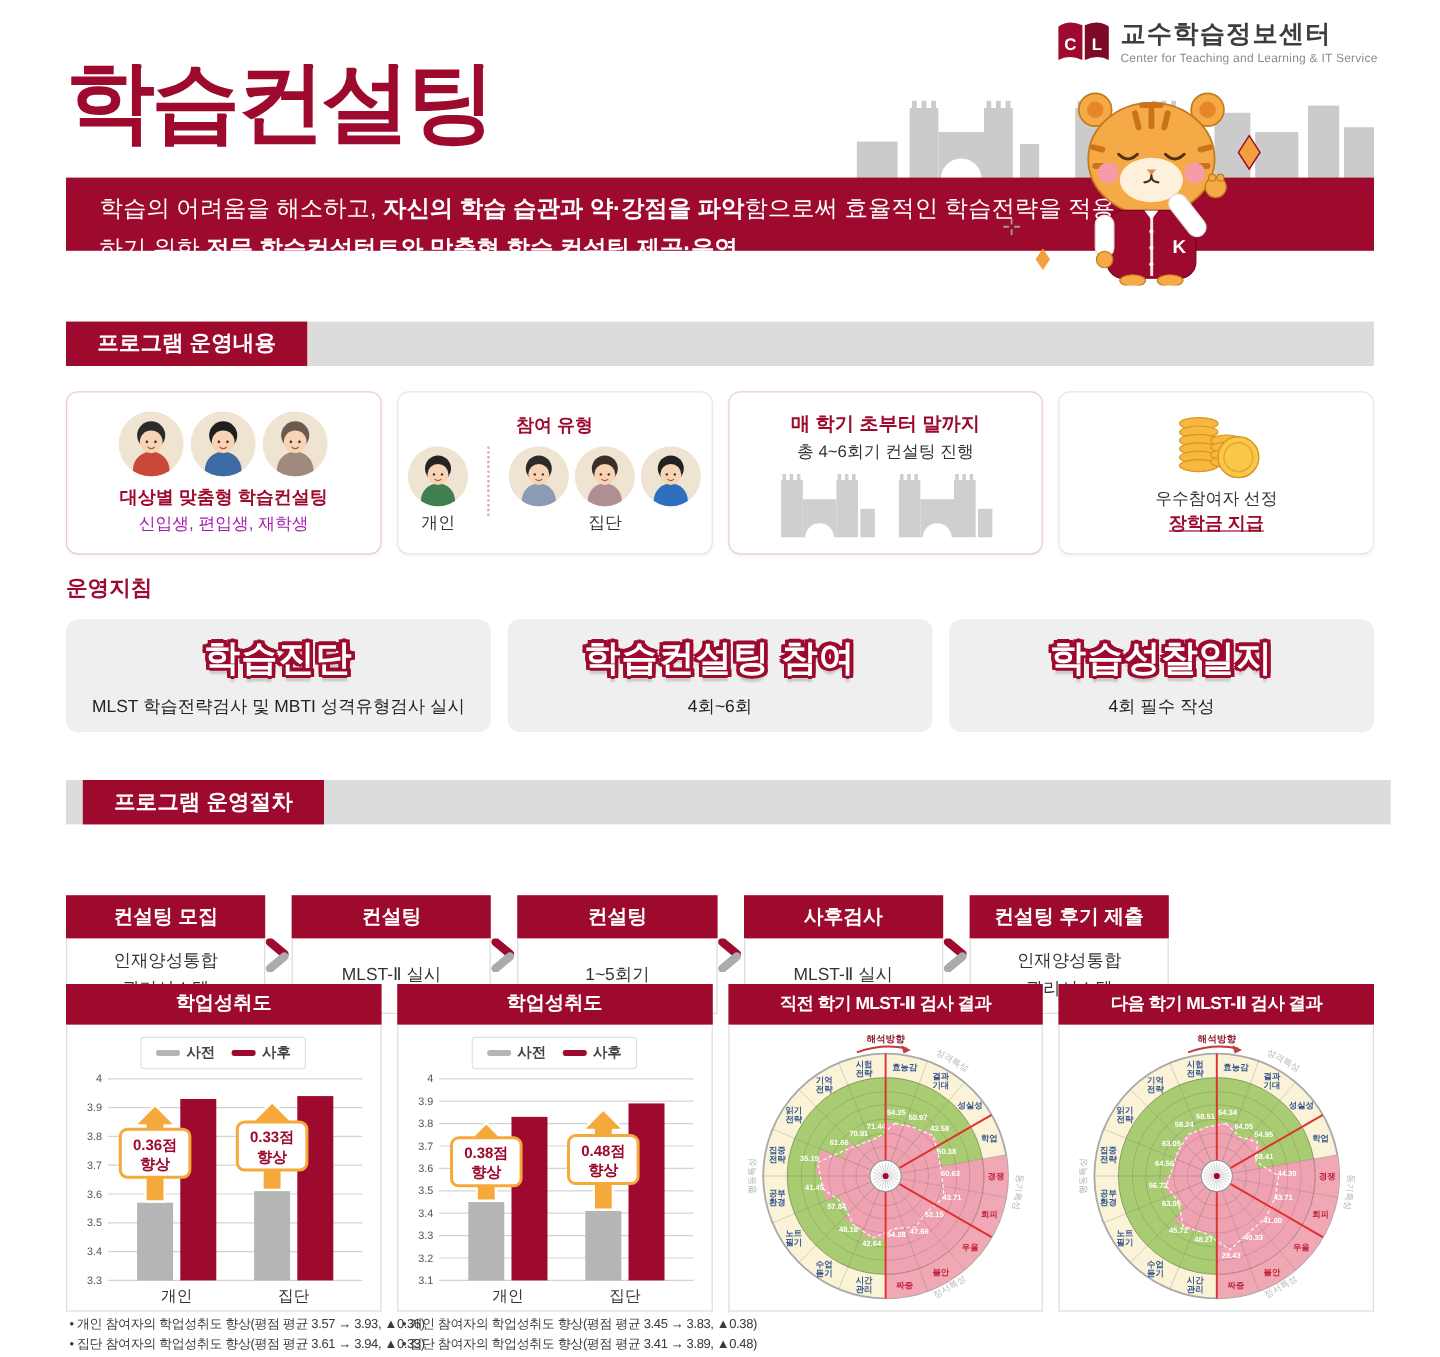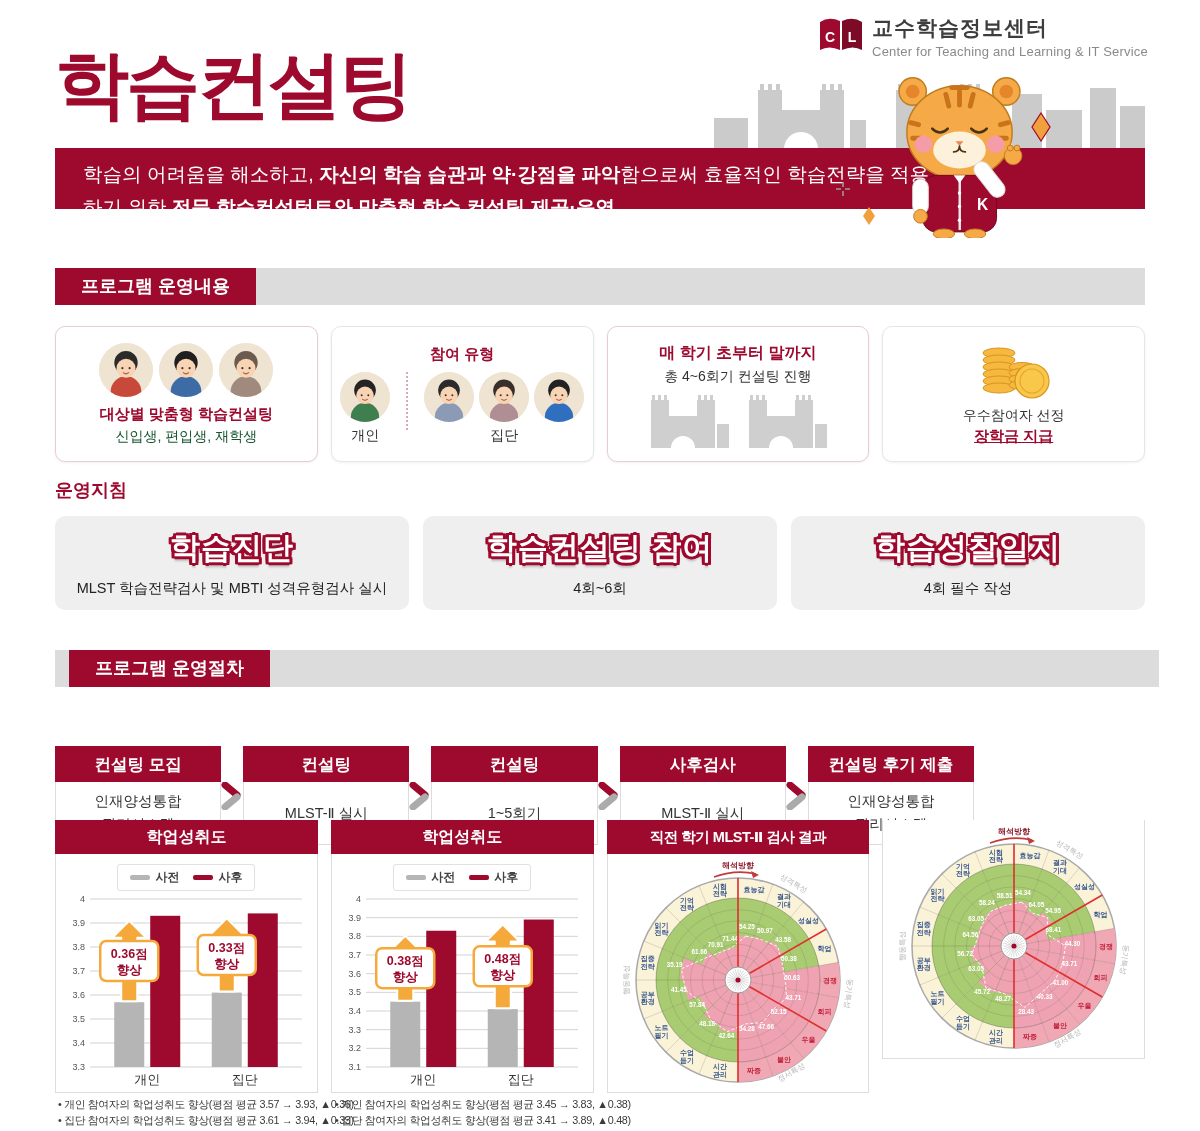--- a/index.html
+++ b/index.html
@@ -2,21 +2,21 @@
 <html><head>
 <meta charset="utf-8">
 <style>
   html,body{margin:0;padding:0;background:#fff;}
   body{font-family:"Liberation Sans","DejaVu Sans",sans-serif;}
   .page{position:relative;width:1200px;height:1131px;background:#fff;overflow:hidden;}
 
   
   .logo{position:absolute;top:14px;right:52px;display:flex;align-items:flex-start;gap:8px;}
   .logo-text .ko{font-size:21px;font-weight:bold;color:#3d3d3d;letter-spacing:1px;}
-  .logo-text .en{font-size:13px;color:#8a8a8a;margin-top:2px;letter-spacing:.2px;}
+  .logo-text .en{font-size:10px;color:#8a8a8a;margin-top:2px;letter-spacing:.2px;}
 
   
   .main-title{position:absolute;left:55px;top:42px;font-size:74px;line-height:86px;font-weight:900;color:#9d0a2e;letter-spacing:-3px;}
 
   
   .banner{position:absolute;left:55px;top:148px;width:1090px;height:61px;background:#9d0a2e;}
   .banner-text{padding:10px 0 0 28px;color:#fff;font-size:19.5px;line-height:33px;}
   .banner-text b{font-weight:bold;}
   .skyline{position:absolute;left:700px;top:80px;}
   .tiger{position:absolute;left:862px;top:62px;z-index:3;}
@@ -29,21 +29,21 @@
   #sec1{top:268px;} #sec2{top:650px;padding-left:14px;}
 
   
   .cards{position:absolute;left:55px;top:326px;width:1090px;display:flex;gap:13px;}
   .card{flex:1;height:134px;background:#fff;border-radius:10px;border:1.5px solid #e6e6e6;
         box-shadow:0 1px 3px rgba(0,0,0,.06);display:flex;flex-direction:column;align-items:center;justify-content:center;position:relative;}
   .card.pinkish{border-color:#eacbd2;}
   .avatar-row{display:flex;align-items:center;}
   .avatar{border-radius:50%;overflow:hidden;background:#efe4d2;flex:0 0 auto;}
   .card-title-red{font-size:15px;font-weight:bold;color:#9d0a2e;margin-top:8px;}
-  .card-sub{font-size:14px;color:#14532d;margin-top:4px;}
+  .card-sub{font-size:14px;color:#a21caf;margin-top:4px;}
   .card2-top{font-size:15px;font-weight:bold;color:#9d0a2e;margin:2px 0 8px;}
   .card2-row{display:flex;align-items:flex-start;gap:14px;}
   .dot-divider{width:0;height:58px;border-left:2px dotted #dca8b4;margin:0 2px;}
   .avatar-label{font-size:14px;color:#333;text-align:center;margin-top:5px;}
   .card3-title{font-size:16px;font-weight:bold;color:#9d0a2e;margin-top:2px;}
   .card3-sub{font-size:14px;color:#333;margin-top:4px;}
   .card4-sub{font-size:14px;color:#333;margin-top:6px;}
   .card4-red{font-size:15px;font-weight:bold;color:#9d0a2e;margin-top:2px;text-decoration:underline;}
 
   
@@ -640,20 +640,21 @@
             <line x1="124.5" y1="121.40192378864668" x2="120.5" y2="114.47372055837118" stroke="#c2c2c2" stroke-width="0.6"></line>
             <line x1="125.22354286469243" y1="121.1022225211328" x2="123.15299050387227" y2="113.37481591082025" stroke="#c2c2c2" stroke-width="0.6"></line>
             <circle cx="126" cy="124" r="2.6" fill="#9d0a2e"></circle>
             <text x="126" y="12" font-size="8" font-weight="bold" fill="#8b1a2b" text-anchor="middle">해석방향</text>
             <path d="M102 21 Q 124 13 144 18" stroke="#c23b3b" stroke-width="1.6" fill="none"></path>
             <path d="M147 19 L139 15 L141 22 Z" fill="#c23b3b"></path>
           </svg>
         </div>
       </div>
       <div class="panel">
+        <div class="panel-head small">다음 학기 MLST-Ⅱ 검사 결과</div>
         <div class="panel-body">
           <svg width="252" height="236" viewBox="0 0 252 236" style="margin-top: 2px;">
             <circle cx="126" cy="124" r="102" fill="#faf3d8" stroke="#a9a9a9" stroke-width="1.5"></circle>
             <path d="M126 42 A82 82 0 0 1 154.04565175270483 46.94520509555551 L130.4462618632337 111.78399592978319 A13 13 0 0 0 126 111 Z" fill="#a9cc72"></path>
             <path d="M126 79.49459999999999 A44.5054 44.5054 0 0 1 141.2217432867662 82.17860403487484 L130.4462618632337 111.78399592978319 A13 13 0 0 0 126 111 Z" fill="#efa3b2"></path>
             <path d="M154.04565175270483 46.94520509555551 A82 82 0 0 1 178.70858399429622 61.1843556642438 L134.356238925925 114.04142223945328 A13 13 0 0 0 130.4462618632337 111.78399592978319 Z" fill="#a9cc72"></path>
             <path d="M138.93024252849858 88.47445062487833 A37.8055 37.8055 0 0 1 150.30090697800446 95.03930680566548 L134.356238925925 114.04142223945328 A13 13 0 0 0 130.4462618632337 111.78399592978319 Z" fill="#efa3b2"></path>
             <path d="M178.70858399429622 61.1843556642438 A82 82 0 0 1 197.01408311032395 83 L137.2583302491977 117.5 A13 13 0 0 0 134.356238925925 114.04142223945328 Z" fill="#a9cc72"></path>
             <path d="M154.33697037922624 90.22931374732141 A44.084500000000006 44.084500000000006 0 0 1 164.17829691313509 101.95774999999999 L137.2583302491977 117.5 A13 13 0 0 0 134.356238925925 114.04142223945328 Z" fill="#efa3b2"></path>
             <path d="M197.01408311032395 83 A82 82 0 0 1 206.75423574700108 109.76084943131171 L138.8025007891587 121.7425736903299 A13 13 0 0 0 137.2583302491977 117.5 Z" fill="#a9cc72"></path>

